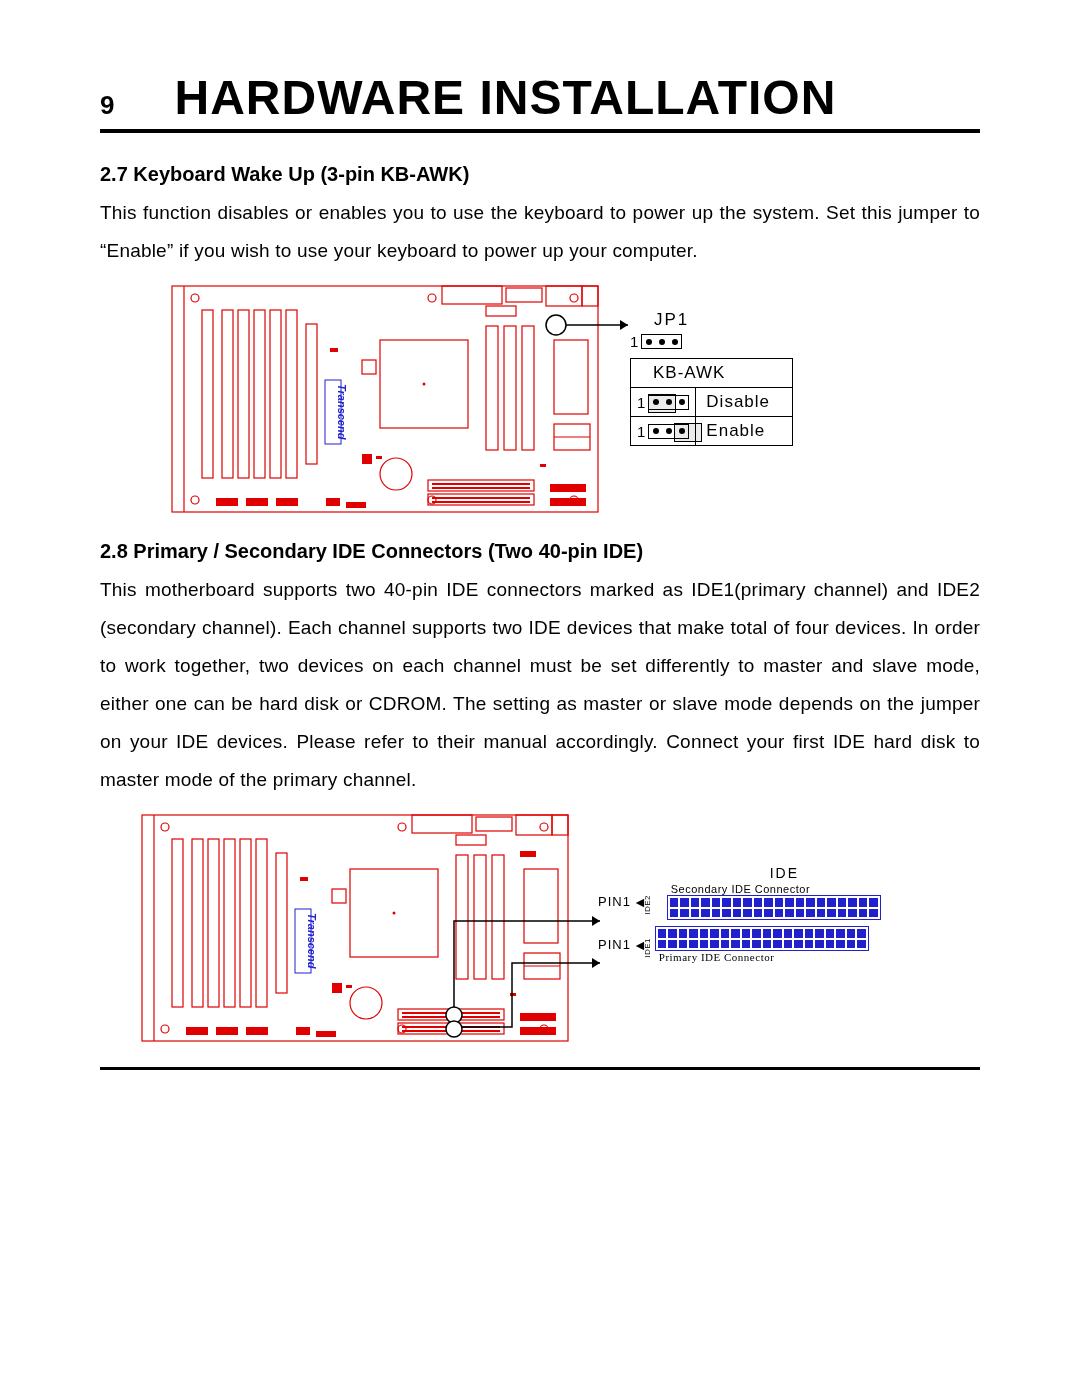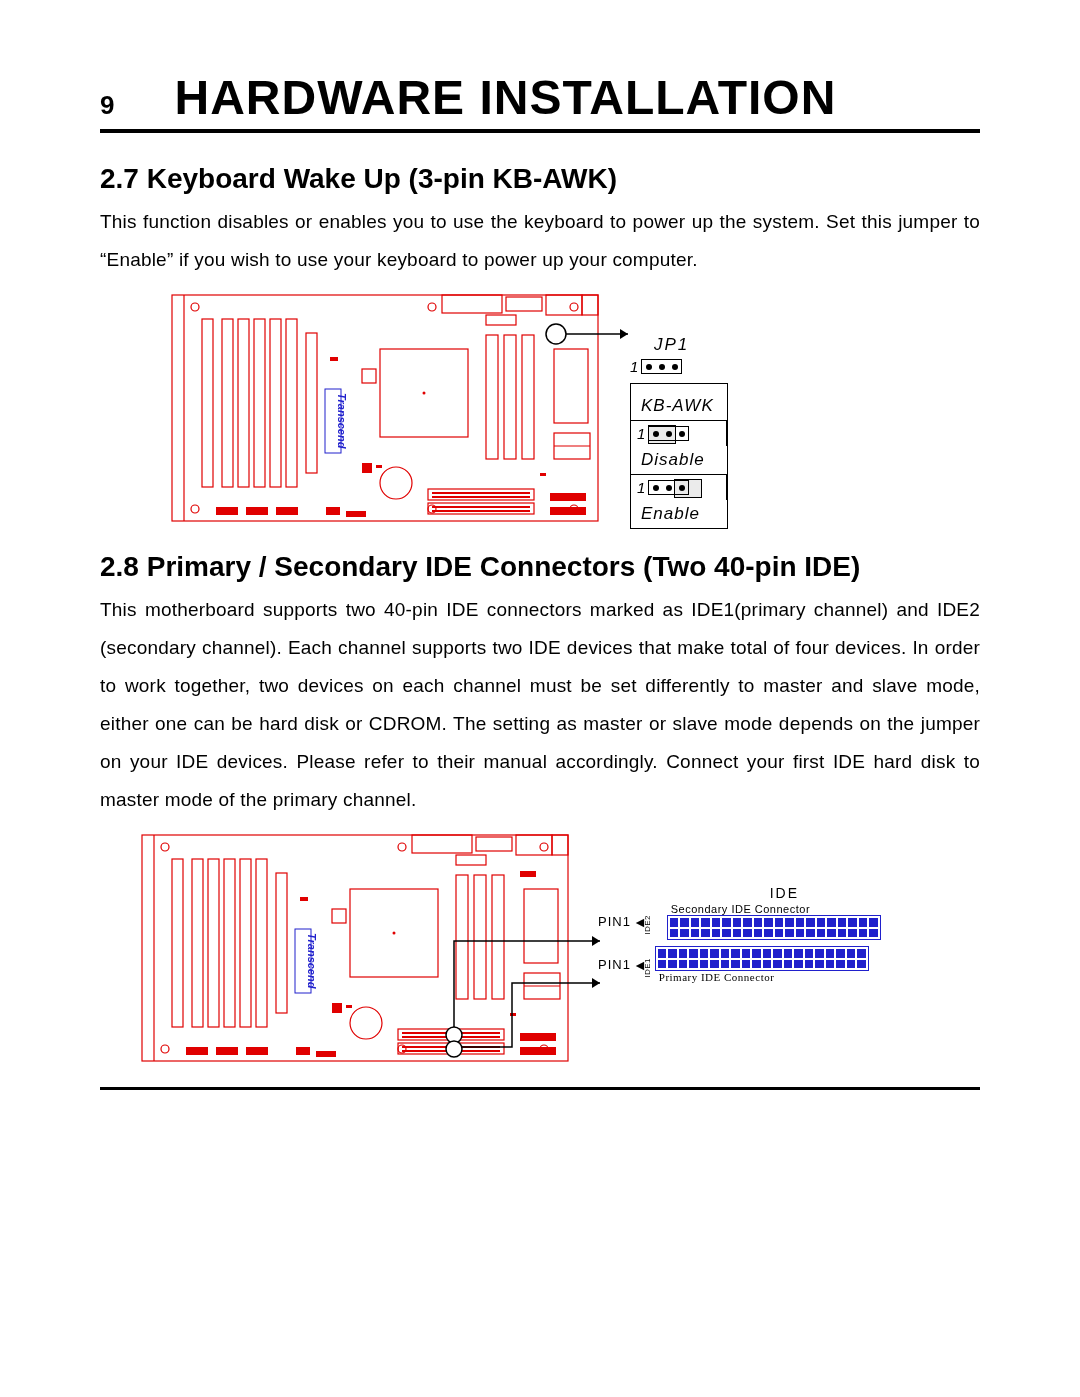--- a/index.html
+++ b/index.html
@@ -8,38 +8,38 @@
     height: 1397px;
     background: #fff;
     font-family: Arial, Helvetica, sans-serif;
     color: #000;
     padding: 70px 100px 40px 100px;
     position: relative;
   }
   .top-row { display: flex; align-items: baseline; border-bottom: 4px solid #000; padding-bottom: 4px; margin-bottom: 30px; }
   .page-num { font-size: 26px; font-weight: bold; margin-right: 60px; }
   .title { font-size: 48px; font-weight: bold; letter-spacing: 1px; }
-  .subhead { font-size: 28px; font-weight: bold; margin: 28px 0 8px 0; }
+  .subhead { font-size: 20px; font-weight: bold; margin: 28px 0 8px 0; }
   .body-text { font-size: 19px; line-height: 2.0; text-align: justify; letter-spacing: 0.2px; }
   .fig-wrap { margin-top: 14px; position: relative; }
   .caption { font-size: 19px; letter-spacing: 1px; text-decoration: underline; text-align: center; margin-top: 6px; }
   .bottom-rule { border-top: 3px solid #000; margin-top: 20px; }
 
   
   .fig1 { display: flex; align-items: flex-start; gap: 30px; padding-left: 70px; }
   .board { position: relative; }
-  .jp-block { margin-top: 42px; font-style: italic; }
+  .jp-block { margin-top: 26px; }
   .jp-label { font-size: 17px; letter-spacing: 2px; margin-left: 24px; margin-bottom: 2px; }
   .pin3 { display: inline-flex; align-items: center; vertical-align: middle; }
   .pin3 .one { font-size: 15px; margin-right: 3px; }
   .pin3 .box3 { border: 1.5px solid #000; display: flex; }
   .pin3 .dot { width: 13px; height: 13px; display: flex; align-items: center; justify-content: center; }
   .pin3 .dot::after { content: ""; width: 6px; height: 6px; background: #000; border-radius: 50%; }
   .jp-table { border: 1.5px solid #000; margin-top: 8px; }
-  .jp-row { display: flex; border-bottom: 1.5px solid #000; flex-direction: column; }
+  .jp-row { display: flex; border-bottom: 1.5px solid #000; }
   .jp-row:last-child { border-bottom: none; }
   .jp-cell-pin { padding: 4px 6px; border-right: 1.5px solid #000; display: flex; align-items: center; }
   .jp-cell-pin .one { font-size: 15px; margin-right: 3px; }
   .jp-cell-label { padding: 4px 10px; font-size: 17px; letter-spacing: 1px; min-width: 96px; }
   .jumper { display: flex; border: 1.5px solid #000; height: 15px; }
   .jumper .dot { width: 13px; display: flex; align-items: center; justify-content: center; }
   .jumper .dot::after { content: ""; width: 6px; height: 6px; background: #000; border-radius: 50%; }
   .jumper .cap { position: relative; }
   .cap-cover { position: absolute; top: -2px; height: 19px; border: 1.5px solid #000; background: rgba(0,0,0,0.08); }
   .cap12 { left: -1px; width: 28px; }

